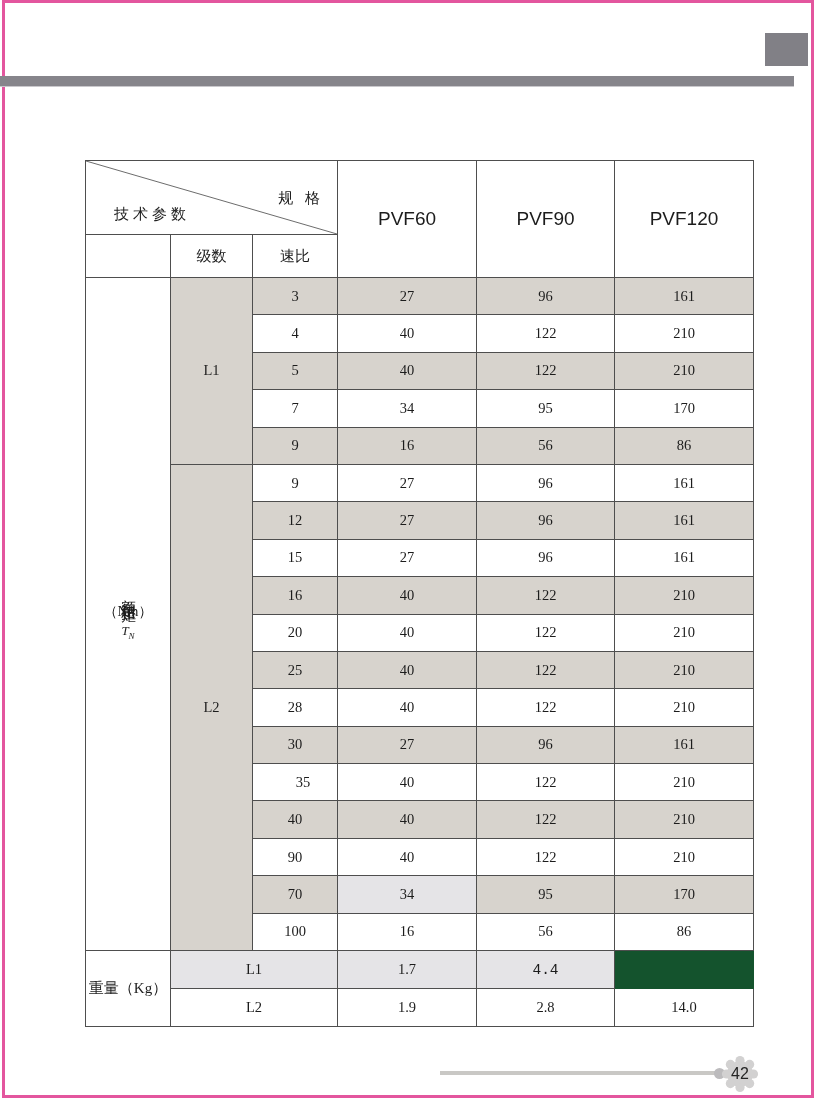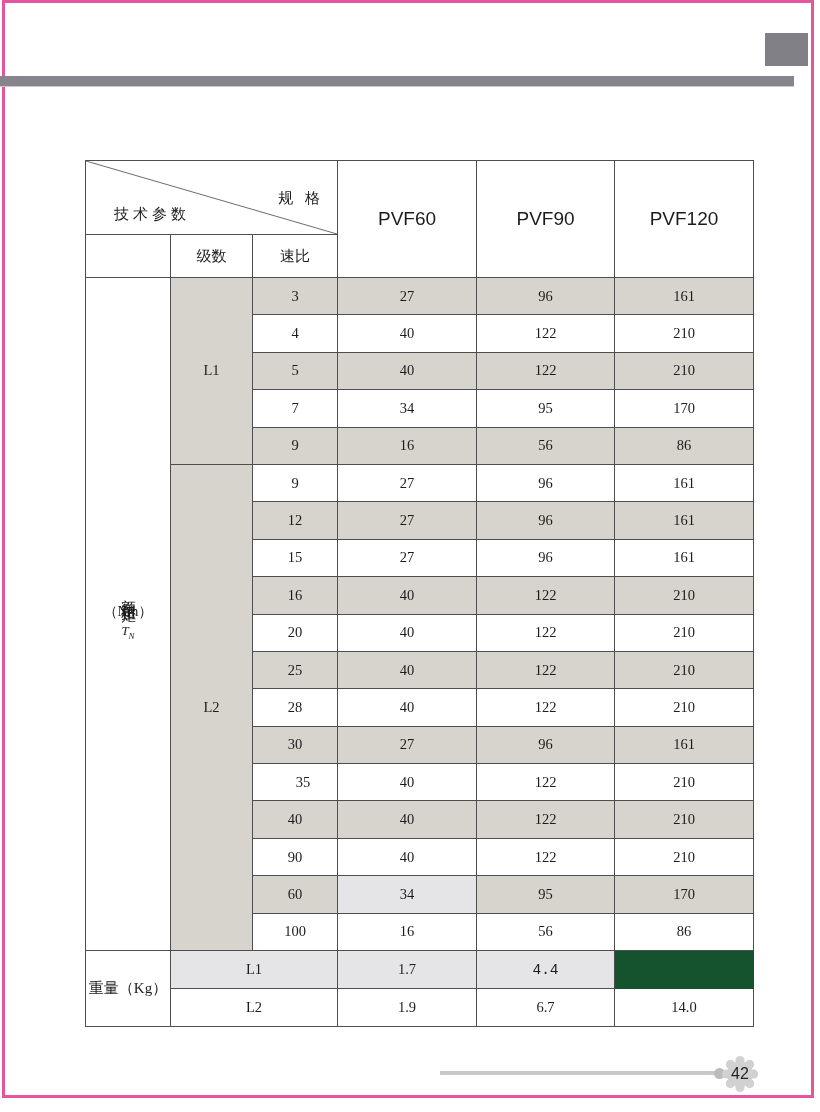--- a/index.html
+++ b/index.html
@@ -151,34 +151,34 @@
       <div class="cell " style="grid-area: 16 / 5;">122</div>
       <div class="cell " style="grid-area: 16 / 6;">210</div>
       <div class="cell shade-warm" style="grid-area: 17 / 3;">40</div>
       <div class="cell shade-warm" style="grid-area: 17 / 4;">40</div>
       <div class="cell shade-warm" style="grid-area: 17 / 5;">122</div>
       <div class="cell shade-warm" style="grid-area: 17 / 6;">210</div>
       <div class="cell " style="grid-area: 18 / 3;">90</div>
       <div class="cell " style="grid-area: 18 / 4;">40</div>
       <div class="cell " style="grid-area: 18 / 5;">122</div>
       <div class="cell " style="grid-area: 18 / 6;">210</div>
-      <div class="cell shade-warm" style="grid-area: 19 / 3;">60</div>
+      <div class="cell shade-warm" style="grid-area: 19 / 3;">70</div>
       <div class="cell shade-light" style="grid-area: 19 / 4;">34</div>
       <div class="cell shade-warm" style="grid-area: 19 / 5;">95</div>
       <div class="cell shade-warm" style="grid-area: 19 / 6;">170</div>
       <div class="cell " style="grid-area: 20 / 3;">100</div>
       <div class="cell " style="grid-area: 20 / 4;">16</div>
       <div class="cell " style="grid-area: 20 / 5;">56</div>
       <div class="cell " style="grid-area: 20 / 6;">86</div>
       <div class="cell shade-light" style="grid-area: 21 / 2 / auto / 4;">L1</div>
       <div class="cell shade-light" style="grid-area: 21 / 4;">1.7</div>
       <div class="cell shade-light" style="grid-area: 21 / 5; font-family: Liberation Mono, monospace;">4.4</div>
       <div class="cell " style="grid-area: 22 / 2 / auto / 4;">L2</div>
       <div class="cell " style="grid-area: 22 / 4;">1.9</div>
-      <div class="cell " style="grid-area: 22 / 5;">6.7</div>
+      <div class="cell " style="grid-area: 22 / 5;">2.8</div>
       <div class="cell " style="grid-area: 22 / 6;">14.0</div>
     </div>
 
   <div class="footer-rule"></div>
   <div class="footer-dot"></div>
   <div class="gear">
     <svg viewBox="0 0 38 38" width="38" height="38">
       <g fill="#d2d1d1">
         <circle cx="19" cy="19" r="13"></circle>
         <circle cx="19" cy="5.5" r="4.6"></circle>

